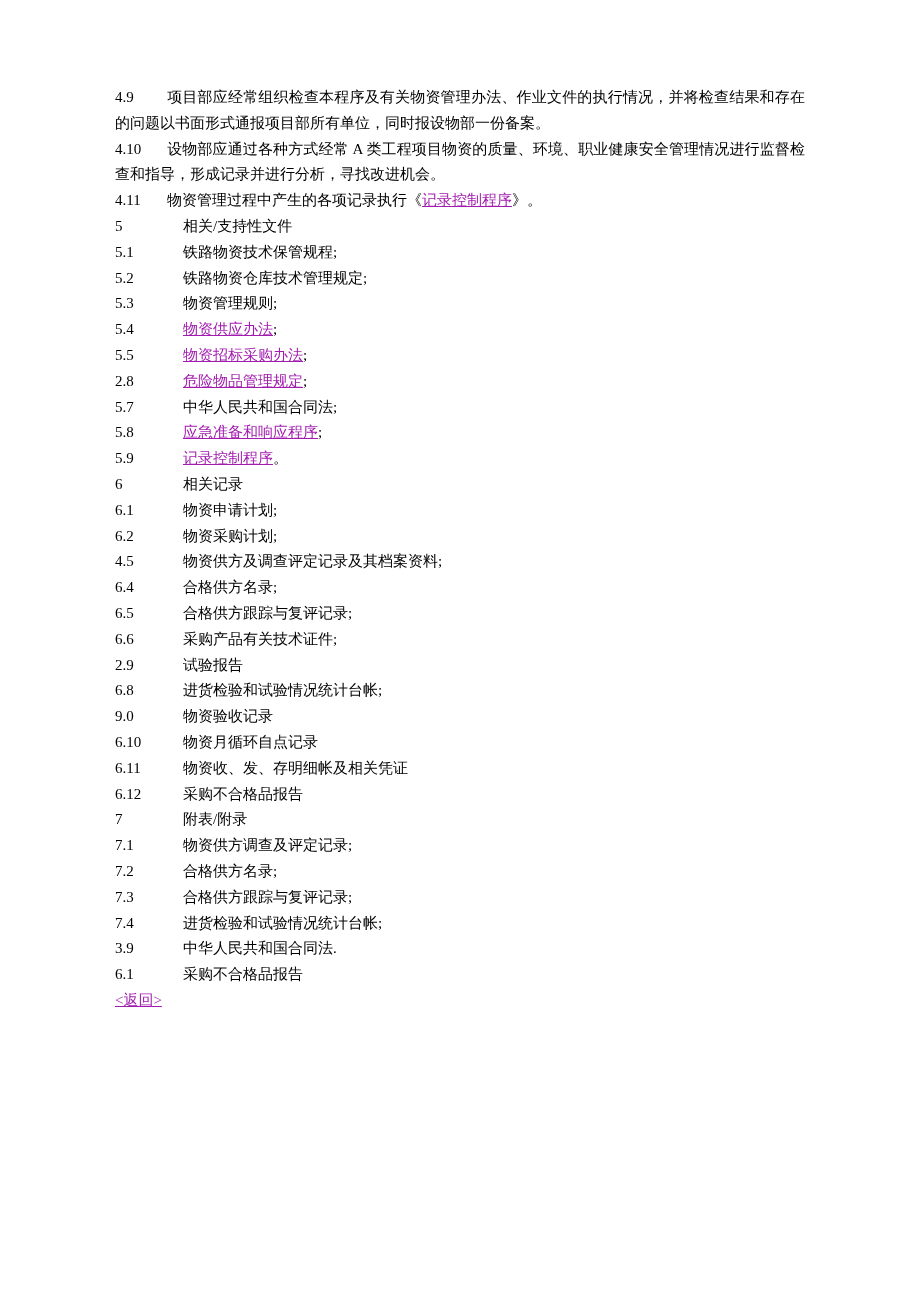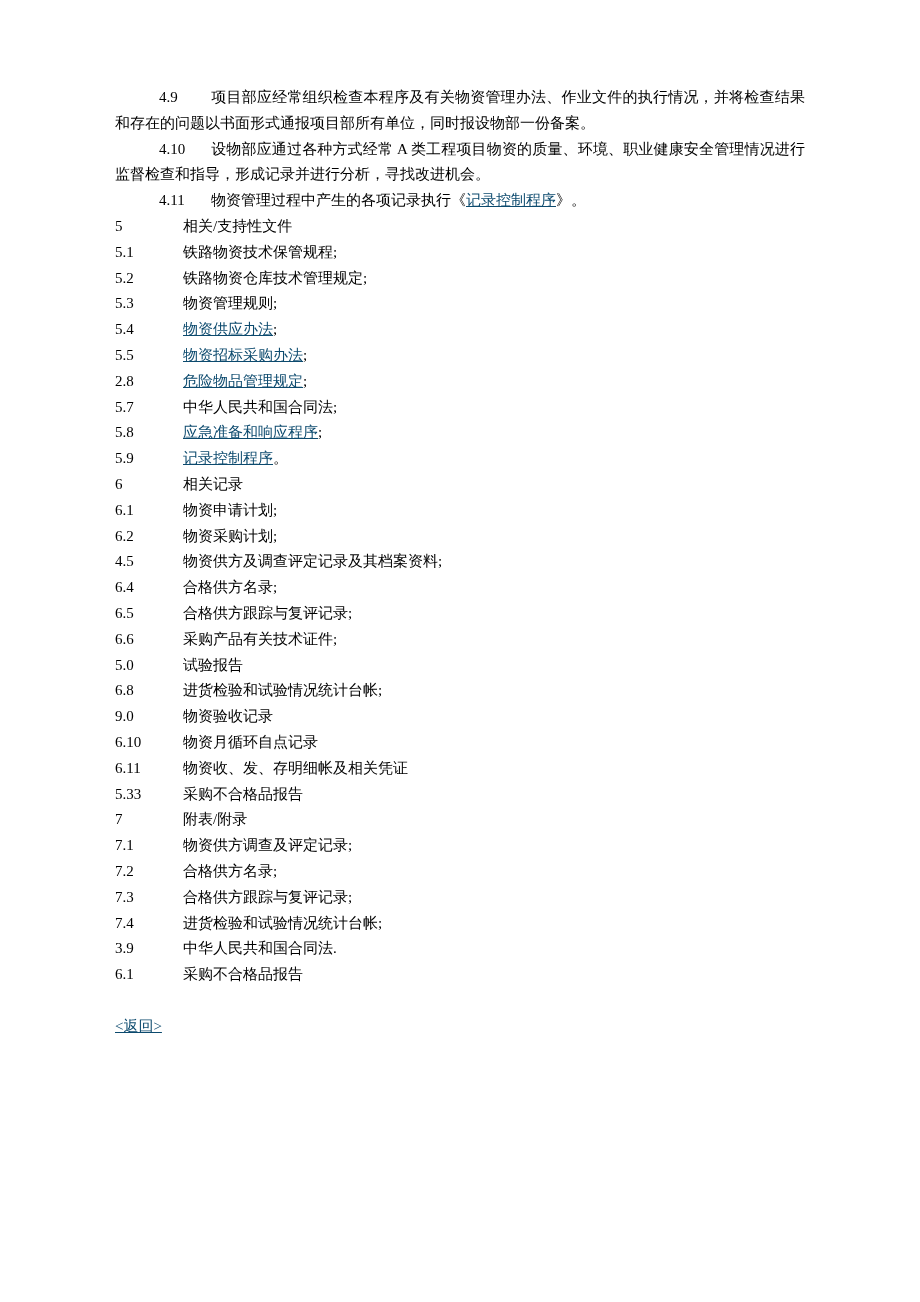--- a/index.html
+++ b/index.html
@@ -13,34 +13,32 @@
     width: 920px;
     box-sizing: border-box;
   }
   .para {
     text-align: justify;
   }
   .num {
     display: inline-block;
     min-width: 52px;
     vertical-align: top;
-    margin-left: 44px;
   }
   .num-wide {
     display: inline-block;
     min-width: 68px;
     vertical-align: top;
   }
   .link {
-    color: #0c4a6e;
+    color: #a21caf;
     text-decoration: underline;
     cursor: pointer;
   }
   .back {
-    margin-top: 26px;
   }
 </style>
 </head>
 <body>
 
 <div class="para">
   <span class="num">4.9</span><span>项目部应经常组织检查本程序及有关物资管理办法、作业文件的执行情况，并将检查结果和存在的问题以书面形式通报项目部所有单位，同时报设物部一份备案。</span>
 </div>
 
 <div class="para">
@@ -66,26 +64,26 @@
 
 <div>
   <span class="num-wide">6</span><span>相关记录</span>
 </div>
 <div><span class="num-wide">6.1</span><span>物资申请计划;</span></div>
 <div><span class="num-wide">6.2</span><span>物资采购计划;</span></div>
 <div><span class="num-wide">4.5</span><span>物资供方及调查评定记录及其档案资料;</span></div>
 <div><span class="num-wide">6.4</span><span>合格供方名录;</span></div>
 <div><span class="num-wide">6.5</span><span>合格供方跟踪与复评记录;</span></div>
 <div><span class="num-wide">6.6</span><span>采购产品有关技术证件;</span></div>
-<div><span class="num-wide">5.0</span><span>试验报告</span></div>
+<div><span class="num-wide">2.9</span><span>试验报告</span></div>
 <div><span class="num-wide">6.8</span><span>进货检验和试验情况统计台帐;</span></div>
 <div><span class="num-wide">9.0</span><span>物资验收记录</span></div>
 <div><span class="num-wide">6.10</span><span>物资月循环自点记录</span></div>
 <div><span class="num-wide">6.11</span><span>物资收、发、存明细帐及相关凭证</span></div>
-<div><span class="num-wide">5.33</span><span>采购不合格品报告</span></div>
+<div><span class="num-wide">6.12</span><span>采购不合格品报告</span></div>
 
 <div>
   <span class="num-wide">7</span><span>附表/附录</span>
 </div>
 <div><span class="num-wide">7.1</span><span>物资供方调查及评定记录;</span></div>
 <div><span class="num-wide">7.2</span><span>合格供方名录;</span></div>
 <div><span class="num-wide">7.3</span><span>合格供方跟踪与复评记录;</span></div>
 <div><span class="num-wide">7.4</span><span>进货检验和试验情况统计台帐;</span></div>
 <div><span class="num-wide">3.9</span><span>中华人民共和国合同法.</span></div>
 <div><span class="num-wide">6.1</span><span>采购不合格品报告</span></div>

